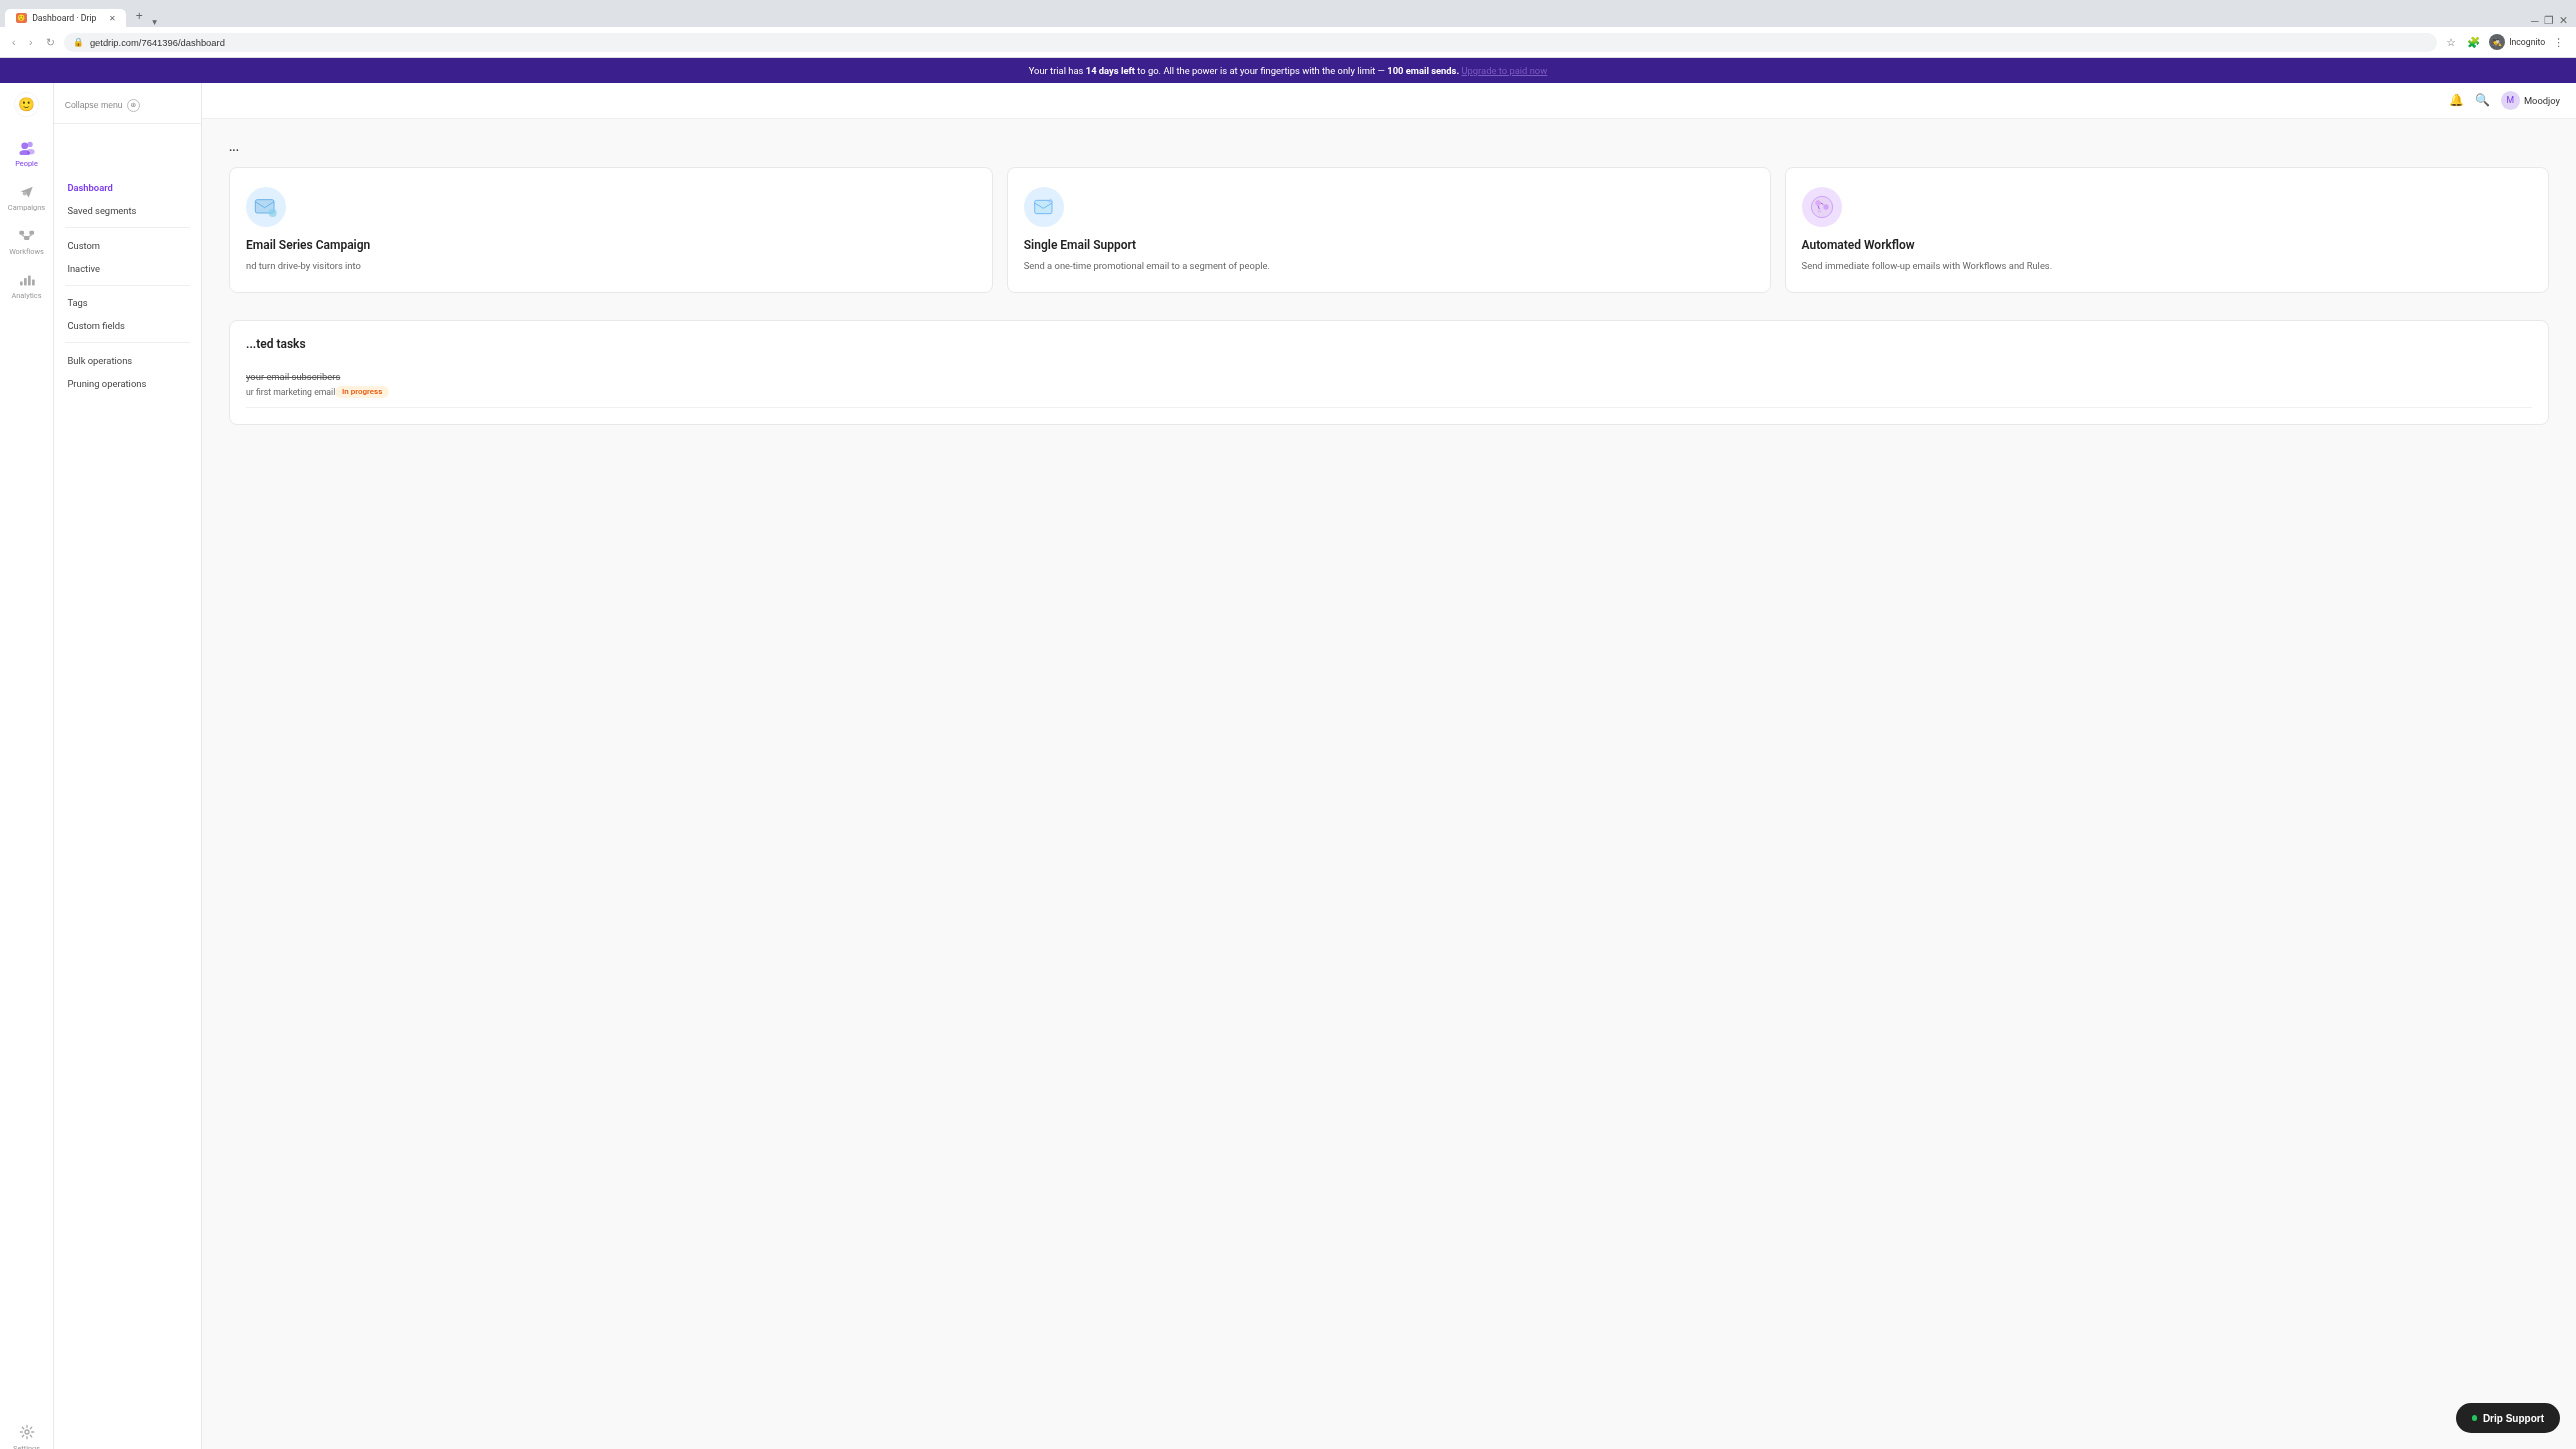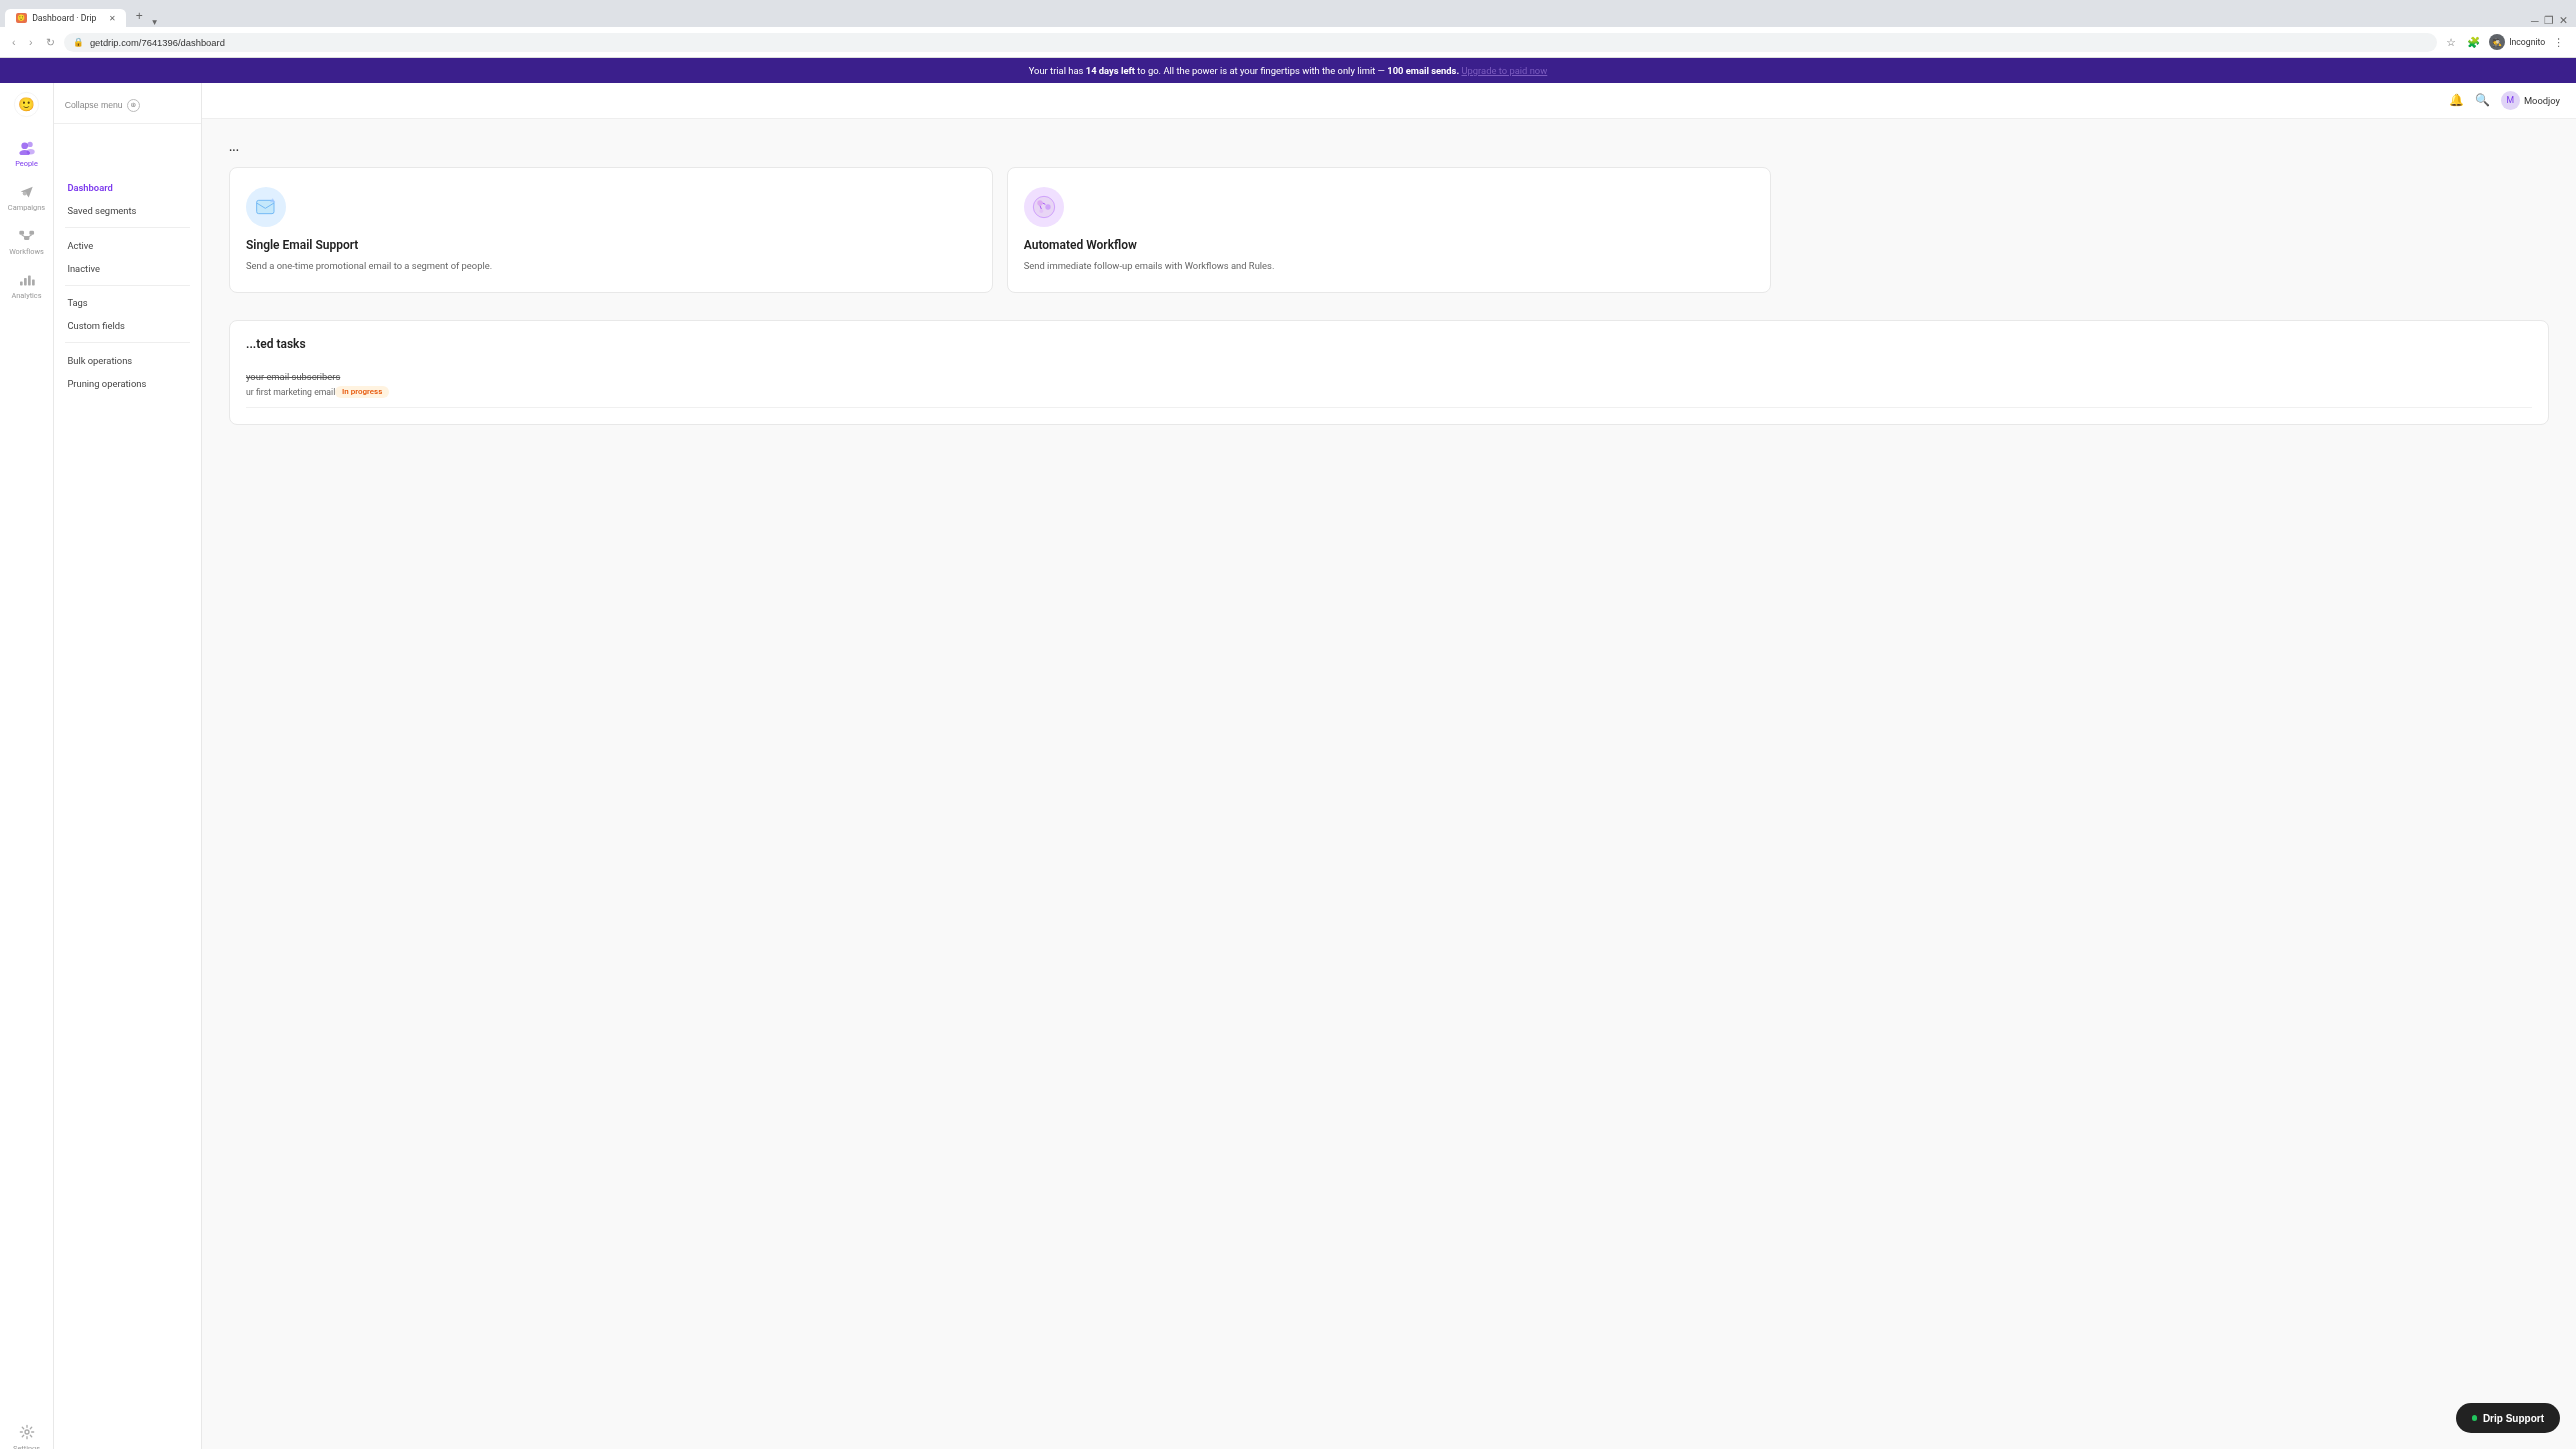--- a/index.html
+++ b/index.html
@@ -206,21 +206,21 @@
         <span class="collapse-icon">⊕</span>
       </button>
     </div>
 
     <div class="sub-sidebar-nav">
       <a class="nav-item active">Dashboard</a>
       <a class="nav-item">Saved segments</a>
 
       <div class="nav-divider"></div>
 
-      <a class="nav-item">Active</a>
+      <a class="nav-item">Custom</a>
       <a class="nav-item">Inactive</a>
 
       <div class="nav-divider"></div>
 
       <a class="nav-item">Tags</a>
       <a class="nav-item">Custom fields</a>
 
       <div class="nav-divider"></div>
 
       <a class="nav-item">Bulk operations</a>
@@ -238,20 +238,31 @@
         <span>Moodjoy</span>
       </div>
     </div>
 
     <div class="content-area">
 
       <div class="section-title">...</div>
 
       <div class="cards-row">
 
+        <div class="card">
+          <div class="card-icon blue">
+            <svg width="24" height="20" viewBox="0 0 36 30" fill="none">
+              <rect x="2" y="4" width="28" height="20" rx="3" fill="#b3d9f5" stroke="#6ab3e8" stroke-width="1.5"></rect>
+              <path d="M2 7 L16 16 L30 7" stroke="#6ab3e8" stroke-width="1.5"></path>
+              <circle cx="28" cy="24" r="6" fill="#87ceeb" opacity="0.7"></circle>
+            </svg>
+          </div>
+          <div class="card-title">Email Series Campaign</div>
+          <div class="card-desc">nd turn drive-by visitors into</div>
+        </div>
 
         <div class="card">
           <div class="card-icon blue">
             <svg width="24" height="20" viewBox="0 0 36 30" fill="none">
               <rect x="4" y="5" width="26" height="20" rx="3" fill="#c5e8fb" stroke="#74b9f5" stroke-width="1.5"></rect>
               <path d="M4 9 L17 17 L30 9" stroke="#74b9f5" stroke-width="1.5"></path>
               <polygon points="28,2 32,8 24,8" fill="#a0c8ff" opacity="0.8"></polygon>
             </svg>
           </div>
           <div class="card-title">Single Email Support</div>

